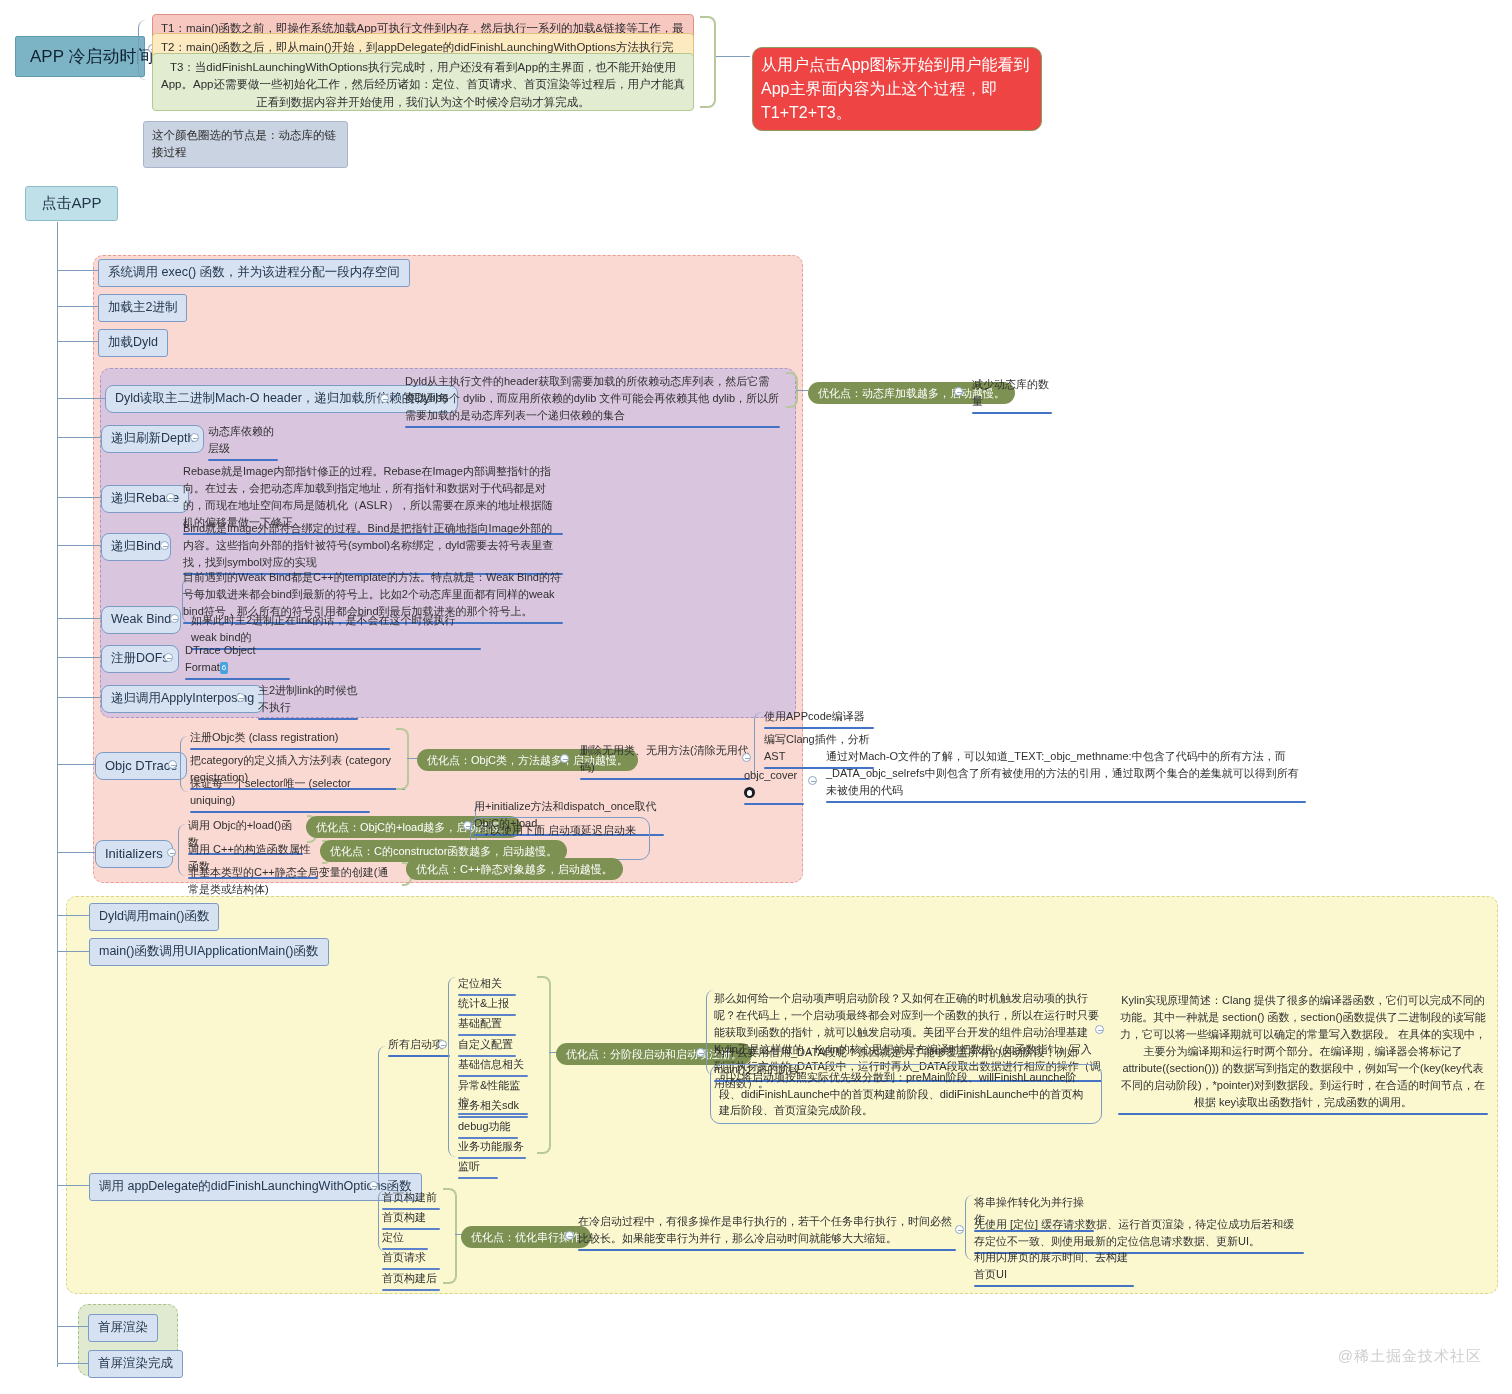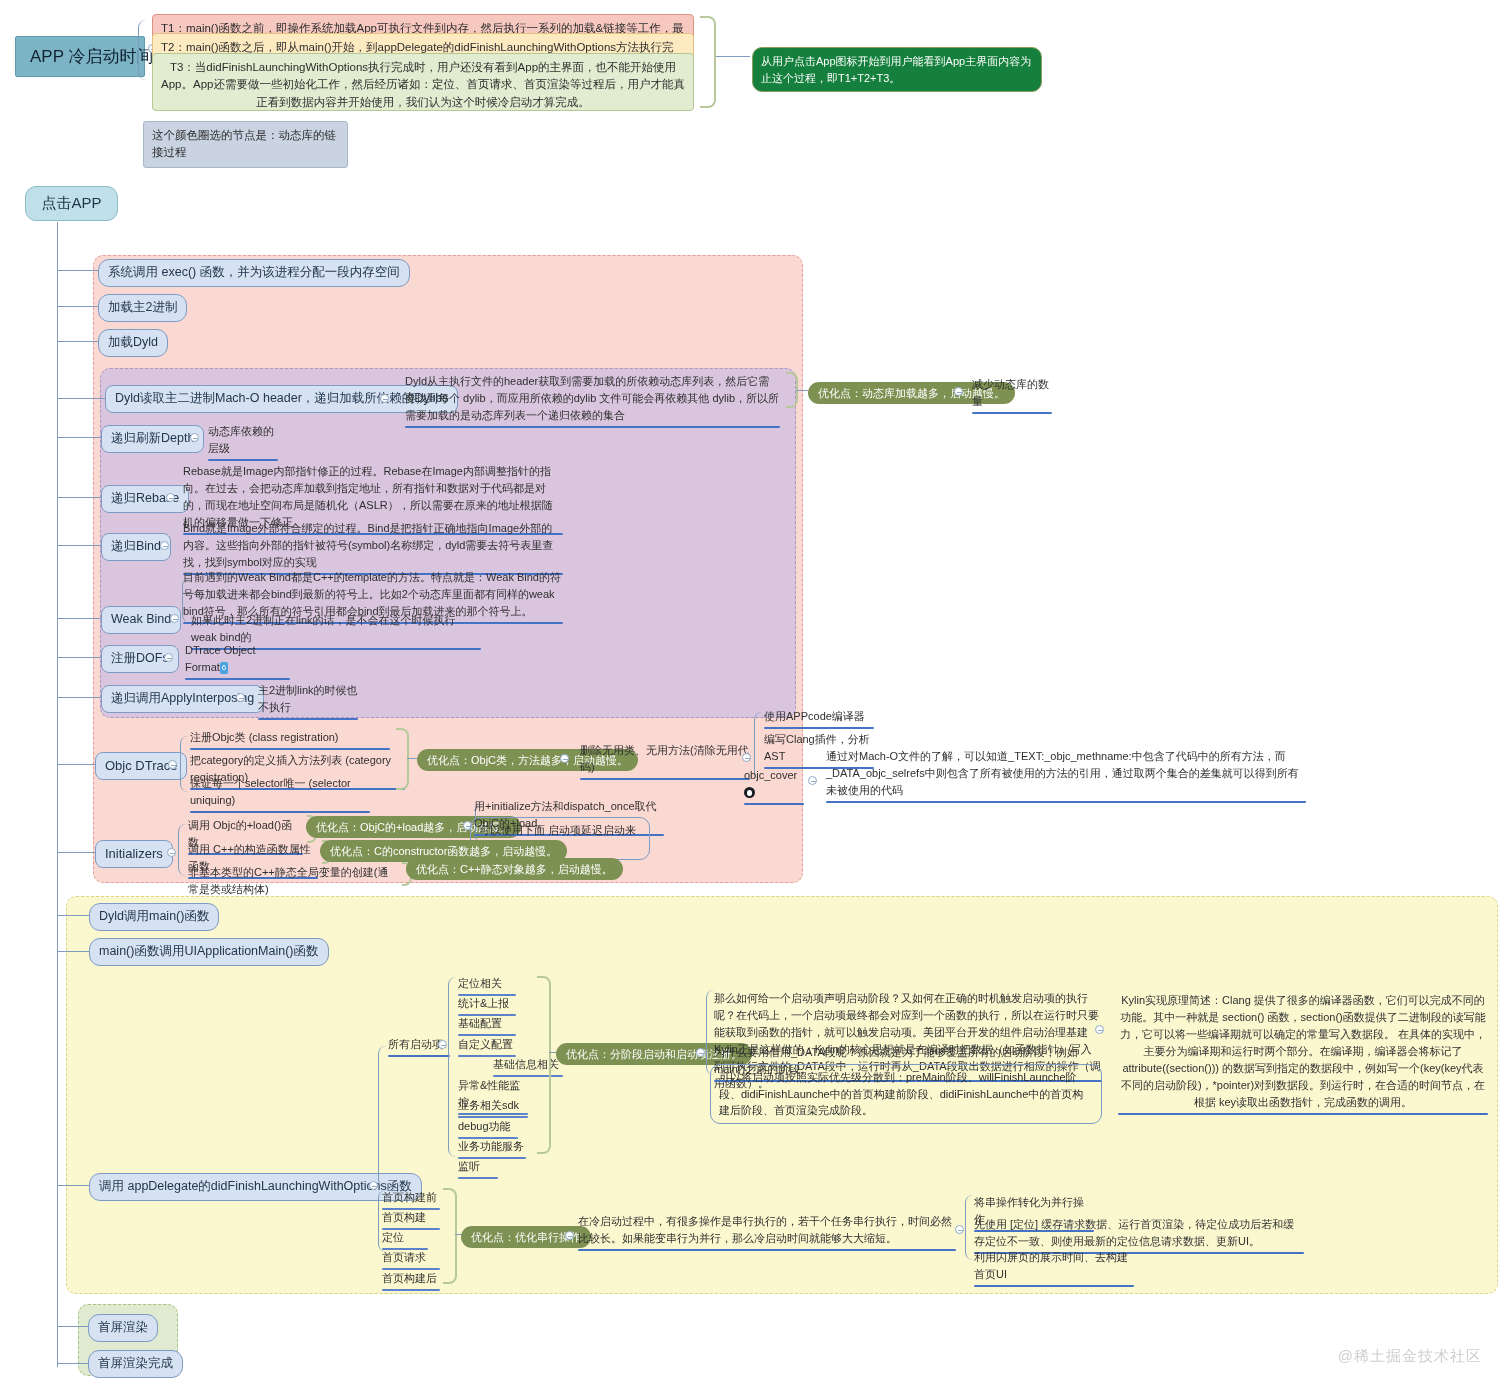--- a/index.html
+++ b/index.html
@@ -12,21 +12,21 @@
 
   
   .region{border:1px dashed rgba(0,0,0,.28);border-radius:10px;}
   .region-pink{background:#fbd9d3;border-color:#e79d93;}
   .region-purple{background:#d9c5de;border-color:#b094bb;}
   .region-yellow{background:#fbf8d0;border-color:#d9d48a;}
   .region-green{background:#dfead0;border-color:#a9c088;}
 
   
   .node{
-    border:1px solid #7d9bc5;background:#d6e2f2;border-radius:11px;
+    border:1px solid #7d9bc5;background:#d6e2f2;border-radius:3px;
     padding:5px 9px;font-size:12.5px;line-height:1.25;color:#23364d;
     white-space:nowrap;
   }
   .node.rounded{border-radius:8px;}
   .node.root{
     background:#7cb4c6;border:1px solid #5f9cb0;color:#123;
     font-size:17px;padding:9px 14px;border-radius:2px;
   }
   .node.teal-lite{
     background:#bfe0e8;border:1px solid #8dbcc9;font-size:15px;padding:7px 12px;
@@ -107,21 +107,21 @@
 </div>
 <div class="abs banner banner-orange" style="left:152px;top:33px;width:542px;">
   <span>T2：main()函数之后，即从main()开始，到appDelegate的didFinishLaunchingWithOptions方法执行完毕。</span>
 </div>
 <div class="abs banner banner-green" style="left:152px;top:53px;width:542px;height:58px;text-align:center;">
   <span>T3：当didFinishLaunchingWithOptions执行完成时，用户还没有看到App的主界面，也不能开始使用App。App还需要做一些初始化工作，然后经历诸如：定位、首页请求、首页渲染等过程后，用户才能真正看到数据内容并开始使用，我们认为这个时候冷启动才算完成。</span>
 </div>
 
 <div class="abs bracket" style="left:700px;top:16px;width:16px;height:92px;"></div>
 <div class="abs ln hl" style="left:716px;top:56px;width:34px;"></div>
-<div class="abs banner banner-green" style="left:752px;top:47px;width:290px;border-radius:10px;background:#15803d;border-color:#8b9d5e;color:#fff;font-size:11px;">
+<div class="abs banner banner-green" style="left:752px;top:47px;width:290px;border-radius:10px;background:#ef4444;border-color:#8b9d5e;color:#fff;font-size:16px;">
   <span>从用户点击App图标开始到用户能看到App主界面内容为止这个过程，即T1+T2+T3。</span>
 </div>
 
 <div class="abs banner banner-grey" style="left:143px;top:121px;width:205px;border-radius:3px;">
   <span>这个颜色圈选的节点是：动态库的链接过程</span>
 </div>
 
 <div class="abs node teal-lite" style="left:25px;top:186px;width:93px;text-align:center;">
   <span>点击APP</span>
 </div>
@@ -355,21 +355,21 @@
 </div>
 <div class="abs leaf thin" style="left:458px;top:995px;width:58px;">
   <span>统计&amp;上报</span><span class="ul"></span>
 </div>
 <div class="abs leaf thin" style="left:458px;top:1015px;width:58px;">
   <span>基础配置</span><span class="ul"></span>
 </div>
 <div class="abs leaf thin" style="left:458px;top:1036px;width:58px;">
   <span>自定义配置</span><span class="ul"></span>
 </div>
-<div class="abs leaf thin" style="left:458px;top:1056px;width:70px;margin-left:35px;">
+<div class="abs leaf thin" style="left:458px;top:1056px;width:70px;">
   <span>基础信息相关</span><span class="ul"></span>
 </div>
 <div class="abs leaf thin" style="left:458px;top:1077px;width:70px;">
   <span>异常&amp;性能监控</span><span class="ul"></span>
 </div>
 <div class="abs leaf thin" style="left:458px;top:1097px;width:70px;">
   <span>业务相关sdk</span><span class="ul"></span>
 </div>
 <div class="abs leaf thin" style="left:458px;top:1118px;width:60px;">
   <span>debug功能</span><span class="ul"></span>

